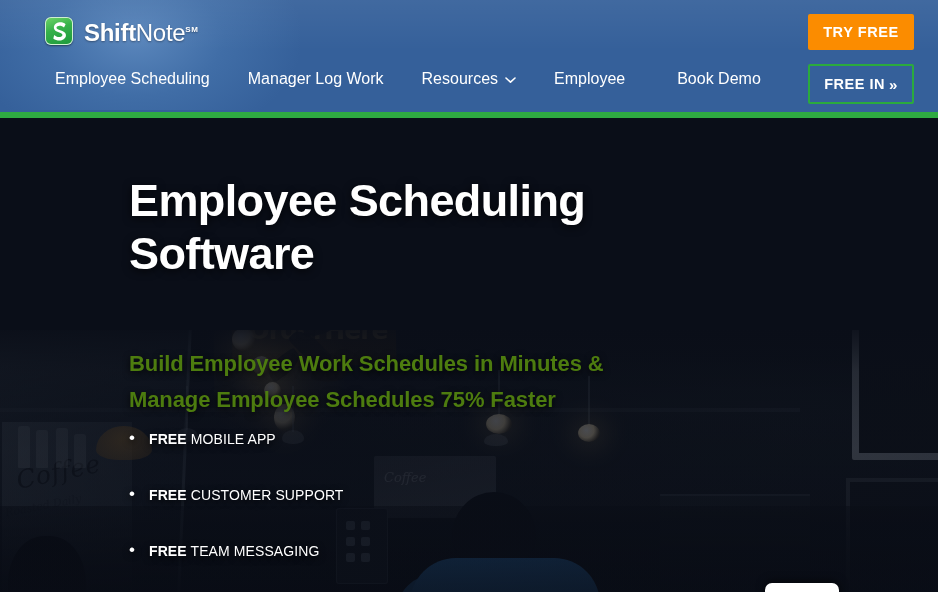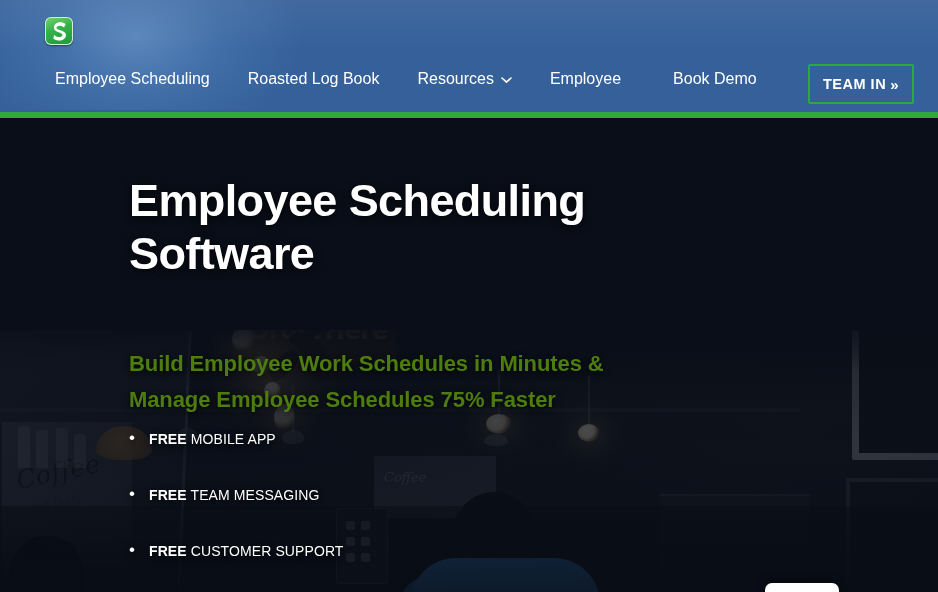--- a/index.html
+++ b/index.html
@@ -285,48 +285,52 @@
   <div id="header">
     <div id="header-glow"></div>
     <div id="header-sheen"></div>
 
     <div id="logo">
       <span id="logo-mark">
         <svg width="19" height="21" viewBox="0 0 19 21" aria-hidden="true">
           <path d="M15.6 3.2C13.9 1.6 11.6 1 9.3 1.3 6.5 1.7 4.3 3.4 3.9 5.7c-.4 2.3 1 4 3.5 5.1l3.1 1.3c1.5.6 2 1.3 1.9 2.1-.2 1.1-1.6 1.9-3.3 1.9-1.9 0-3.6-.8-4.9-2.1l-.9 3.4c1.6 1.4 3.9 2.1 6.1 2.1 3.3 0 6-1.8 6.5-4.5.4-2.3-.9-4-3.5-5.1L8.3 8.5c-1.4-.6-2-1.2-1.8-2 .2-1 1.5-1.7 3.1-1.7 1.6 0 3.2.6 4.4 1.6z" fill="#ffffff"></path>
         </svg>
       </span>
+      <span id="logo-word">
+        <span class="wm-shift">Shift</span><span class="wm-note">Note</span><span id="logo-sm">SM</span>
+      </span>
     </div>
 
     <nav id="nav">
       <div class="nav-item">
         <span>Employee Scheduling</span>
       </div>
       <div class="nav-item">
-        <span>Roasted Log Book</span>
+        <span>Manager Log Work</span>
       </div>
       <div class="nav-item">
         <span>Resources</span>
         <span class="chev">
           <svg width="11" height="7" viewBox="0 0 11 7" aria-hidden="true">
             <path d="M1 1l4.5 4.2L10 1" fill="none" stroke="#ffffff" stroke-width="1.6" stroke-linecap="round" stroke-linejoin="round"></path>
           </svg>
         </span>
       </div>
       <div class="nav-item">
         <span>Employee</span>
       </div>
       <div class="nav-item">
         <span>Book Demo</span>
       </div>
     </nav>
 
+    <button id="btn-try">TRY FREE</button>
 
     <button id="btn-signin">
-      <span>TEAM IN</span>
+      <span>FREE IN</span>
       <span class="dchev">»</span>
     </button>
   </div>
 
   <div id="green-rule"></div>
 
   <div id="hero">
 
     <div id="photo">
       <div class="ph" id="photo-base"></div>
@@ -404,23 +408,23 @@
       <h2 id="subhead">
         <span>Build Employee Work Schedules in Minutes &amp;</span><br>
         <span>Manage Employee Schedules 75% Faster</span>
       </h2>
 
       <ul id="bullets">
         <li>
           <b>FREE</b><span> MOBILE APP</span>
         </li>
         <li>
-          <b>FREE</b><span> TEAM MESSAGING</span>
+          <b>FREE</b><span> CUSTOMER SUPPORT</span>
         </li>
         <li>
-          <b>FREE</b><span> CUSTOMER SUPPORT</span>
+          <b>FREE</b><span> TEAM MESSAGING</span>
         </li>
       </ul>
     </div>
   </div>
 
   <div id="device"></div>
 </div>
 
 </body></html>

